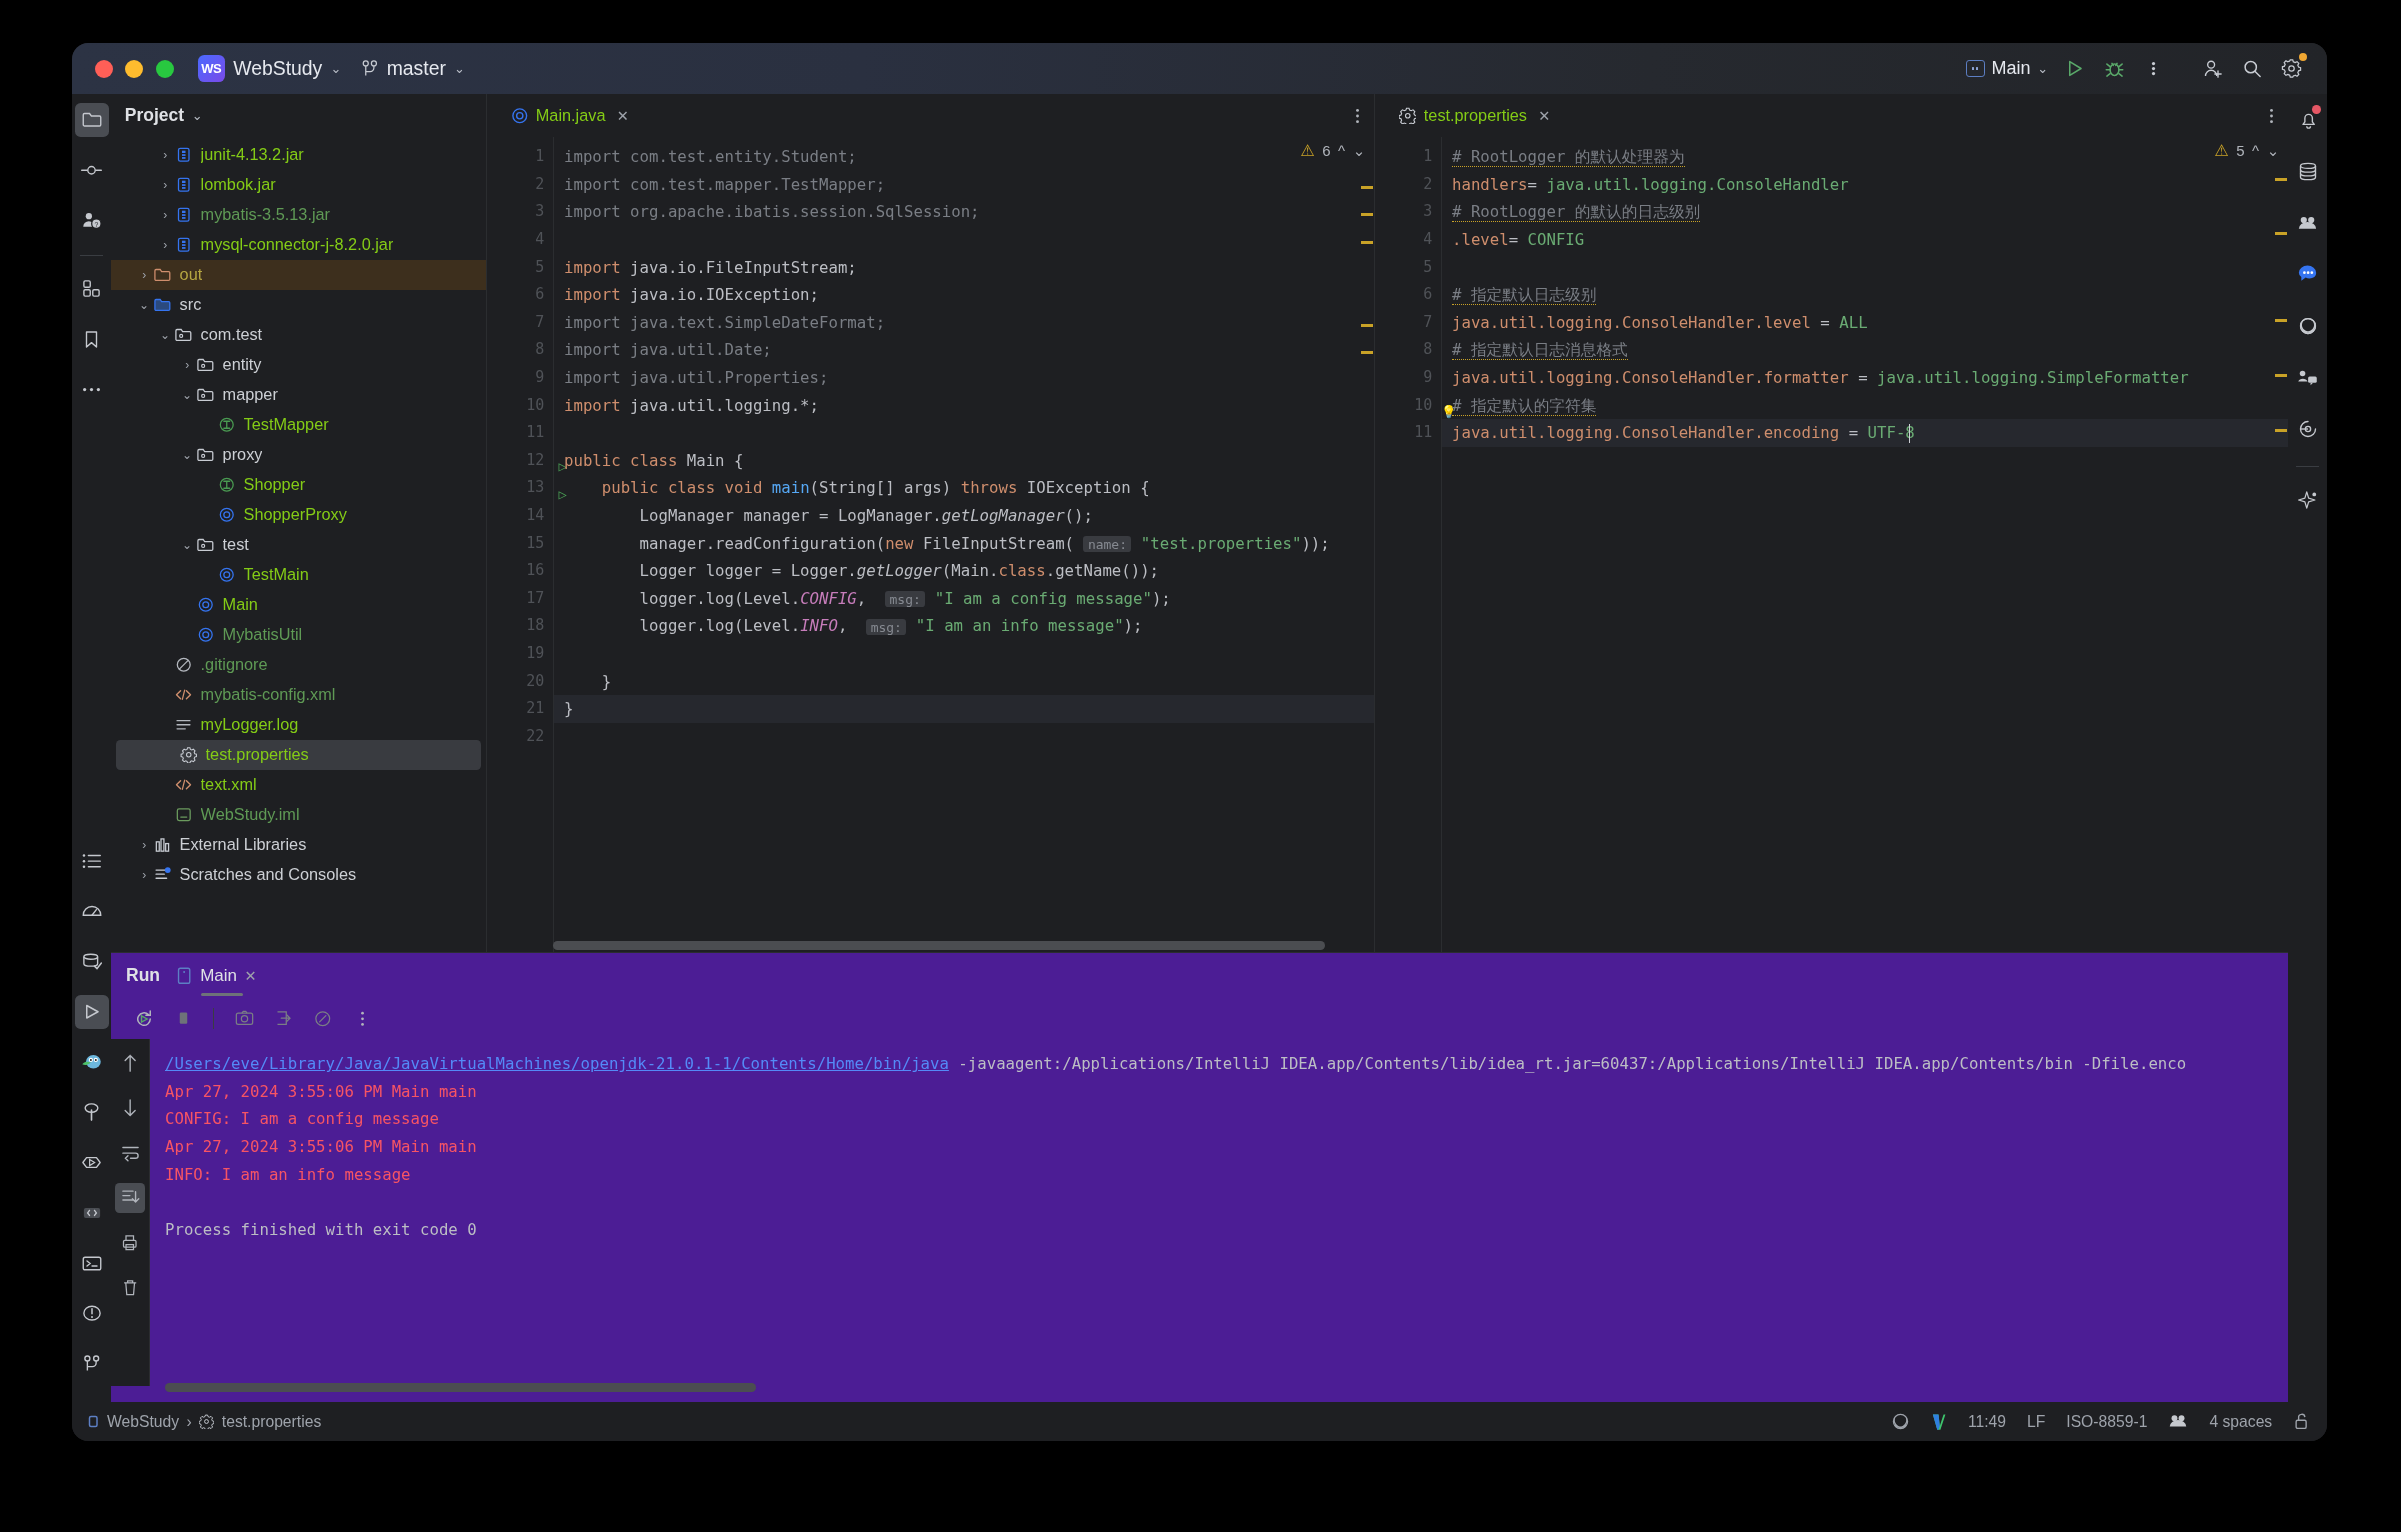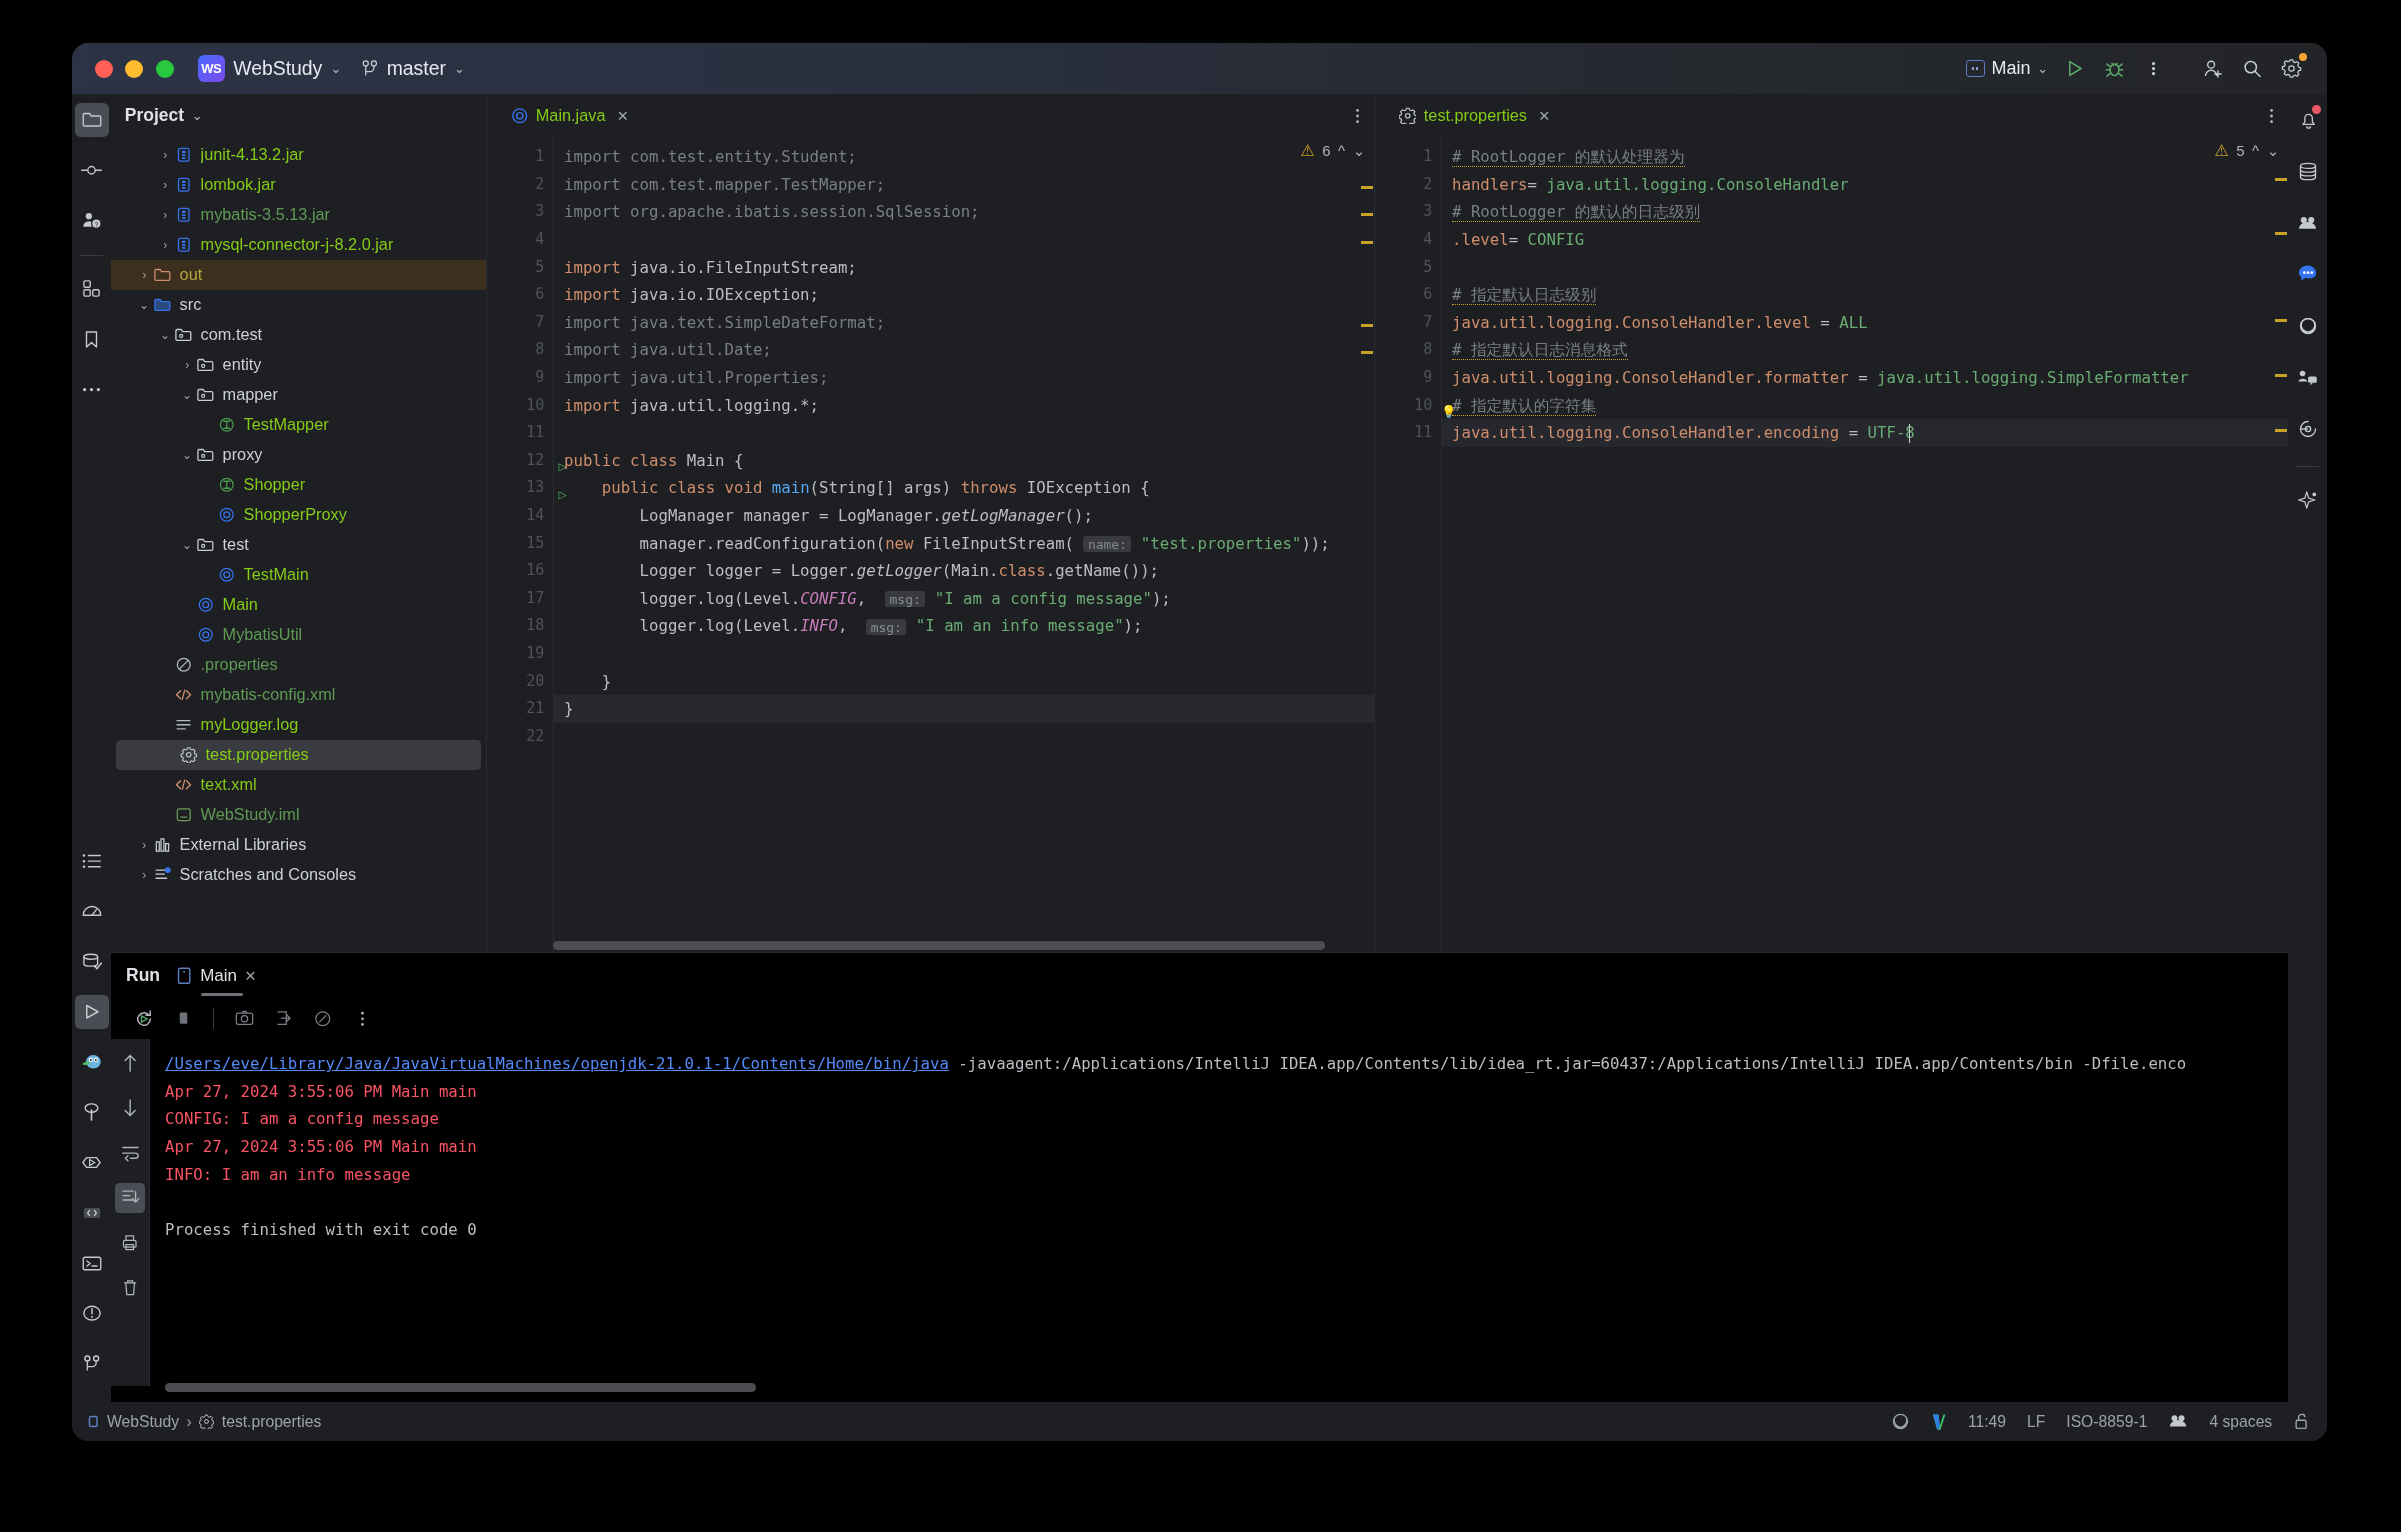--- a/index.html
+++ b/index.html
@@ -192,21 +192,21 @@
   .marker-lane {
     position: absolute; right: 0; top: 0; bottom: 0; width: 16.3px;
   }
   .marker { position: absolute; right: 1.3px; width: 11.3px; height: 3.1px; background: #c9a227; }
   .hscroll {
     position: absolute; left: 66px; right: 0; bottom: 2.5px; height: 8.8px;
   }
   .hthumb { height: 8.8px; background: #4b4d51; border-radius: 4.4px; }
   .bulb { color: #f5c518; }
   
-  .runpane { flex: 1 1 auto; display: flex; flex-direction: column; min-height: 0; background: #000000; border-top: 0.6px solid #2b2d30; }
+  .runpane { flex: 1 1 auto; display: flex; flex-direction: column; min-height: 0; background: #4c1d95; border-top: 0.6px solid #2b2d30; }
   .run-head { height: 45px; display: flex; align-items: center; padding-left: 15px; gap: 16.3px; position: relative;}
   .run-label { color: #dfe1e5; font-size: 17.5px; font-weight: bold; }
   .run-tab { display: flex; align-items: center; gap: 7.5px; color: #dfe1e5; font-size: 17px; position: relative; height: 45px;}
   .run-tab::after { content:""; position:absolute; left: 25px; right: 13.8px; bottom: 1.9px; height: 3.1px; background:#6e7279; border-radius:1.9px;}
   .run-toolbar { height: 41px; display: flex; align-items: center; gap: 6.3px; padding-left: 16.3px; }
   .rt-icon { width: 33px; height: 33px; display: flex; align-items: center; justify-content: center; color: #b0b4bb; border-radius: 4.4px;}
   .rt-sep { width: 0.6px; height: 21px; background: #3a3d42; margin: 0 7.5px; }
   .console-wrap { flex: 1 1 auto; display: flex; min-height: 0; }
   .console-gutter {
     width: 39px; flex: 0 0 39px; background: #1e1f22;
@@ -640,21 +640,21 @@
                 </div>
                 <div class="row">
                   <div style="width: 46px; flex: 0 0 auto;"></div>
                   <div class="arrow empty">›</div>
                   <div class="ico">
                     <svg width="17.5" height="17.5" viewBox="0 0 30 30">
                       <circle cx="15" cy="15" r="11" fill="none" stroke="#b4b8bf" stroke-width="2.2"></circle>
                       <path d="M7 23 L23 7" stroke="#b4b8bf" stroke-width="2.2"></path>
                     </svg>
                   </div>
-                  <div class="lbl c-green">.properties</div>
+                  <div class="lbl c-green">.gitignore</div>
                 </div>
                 <div class="row">
                   <div style="width: 46px; flex: 0 0 auto;"></div>
                   <div class="arrow empty">›</div>
                   <div class="ico">
                     <svg width="19" height="17.5" viewBox="0 0 30 30">
                       <path d="M10 8 L3 15 L10 22 M20 8 L27 15 L20 22" fill="none" stroke="#cf8e6d" stroke-width="2.4" stroke-linecap="round" stroke-linejoin="round"></path>
                       <path d="M17 7 L13 23" stroke="#cf8e6d" stroke-width="2.2" stroke-linecap="round"></path>
                     </svg>
                   </div>

